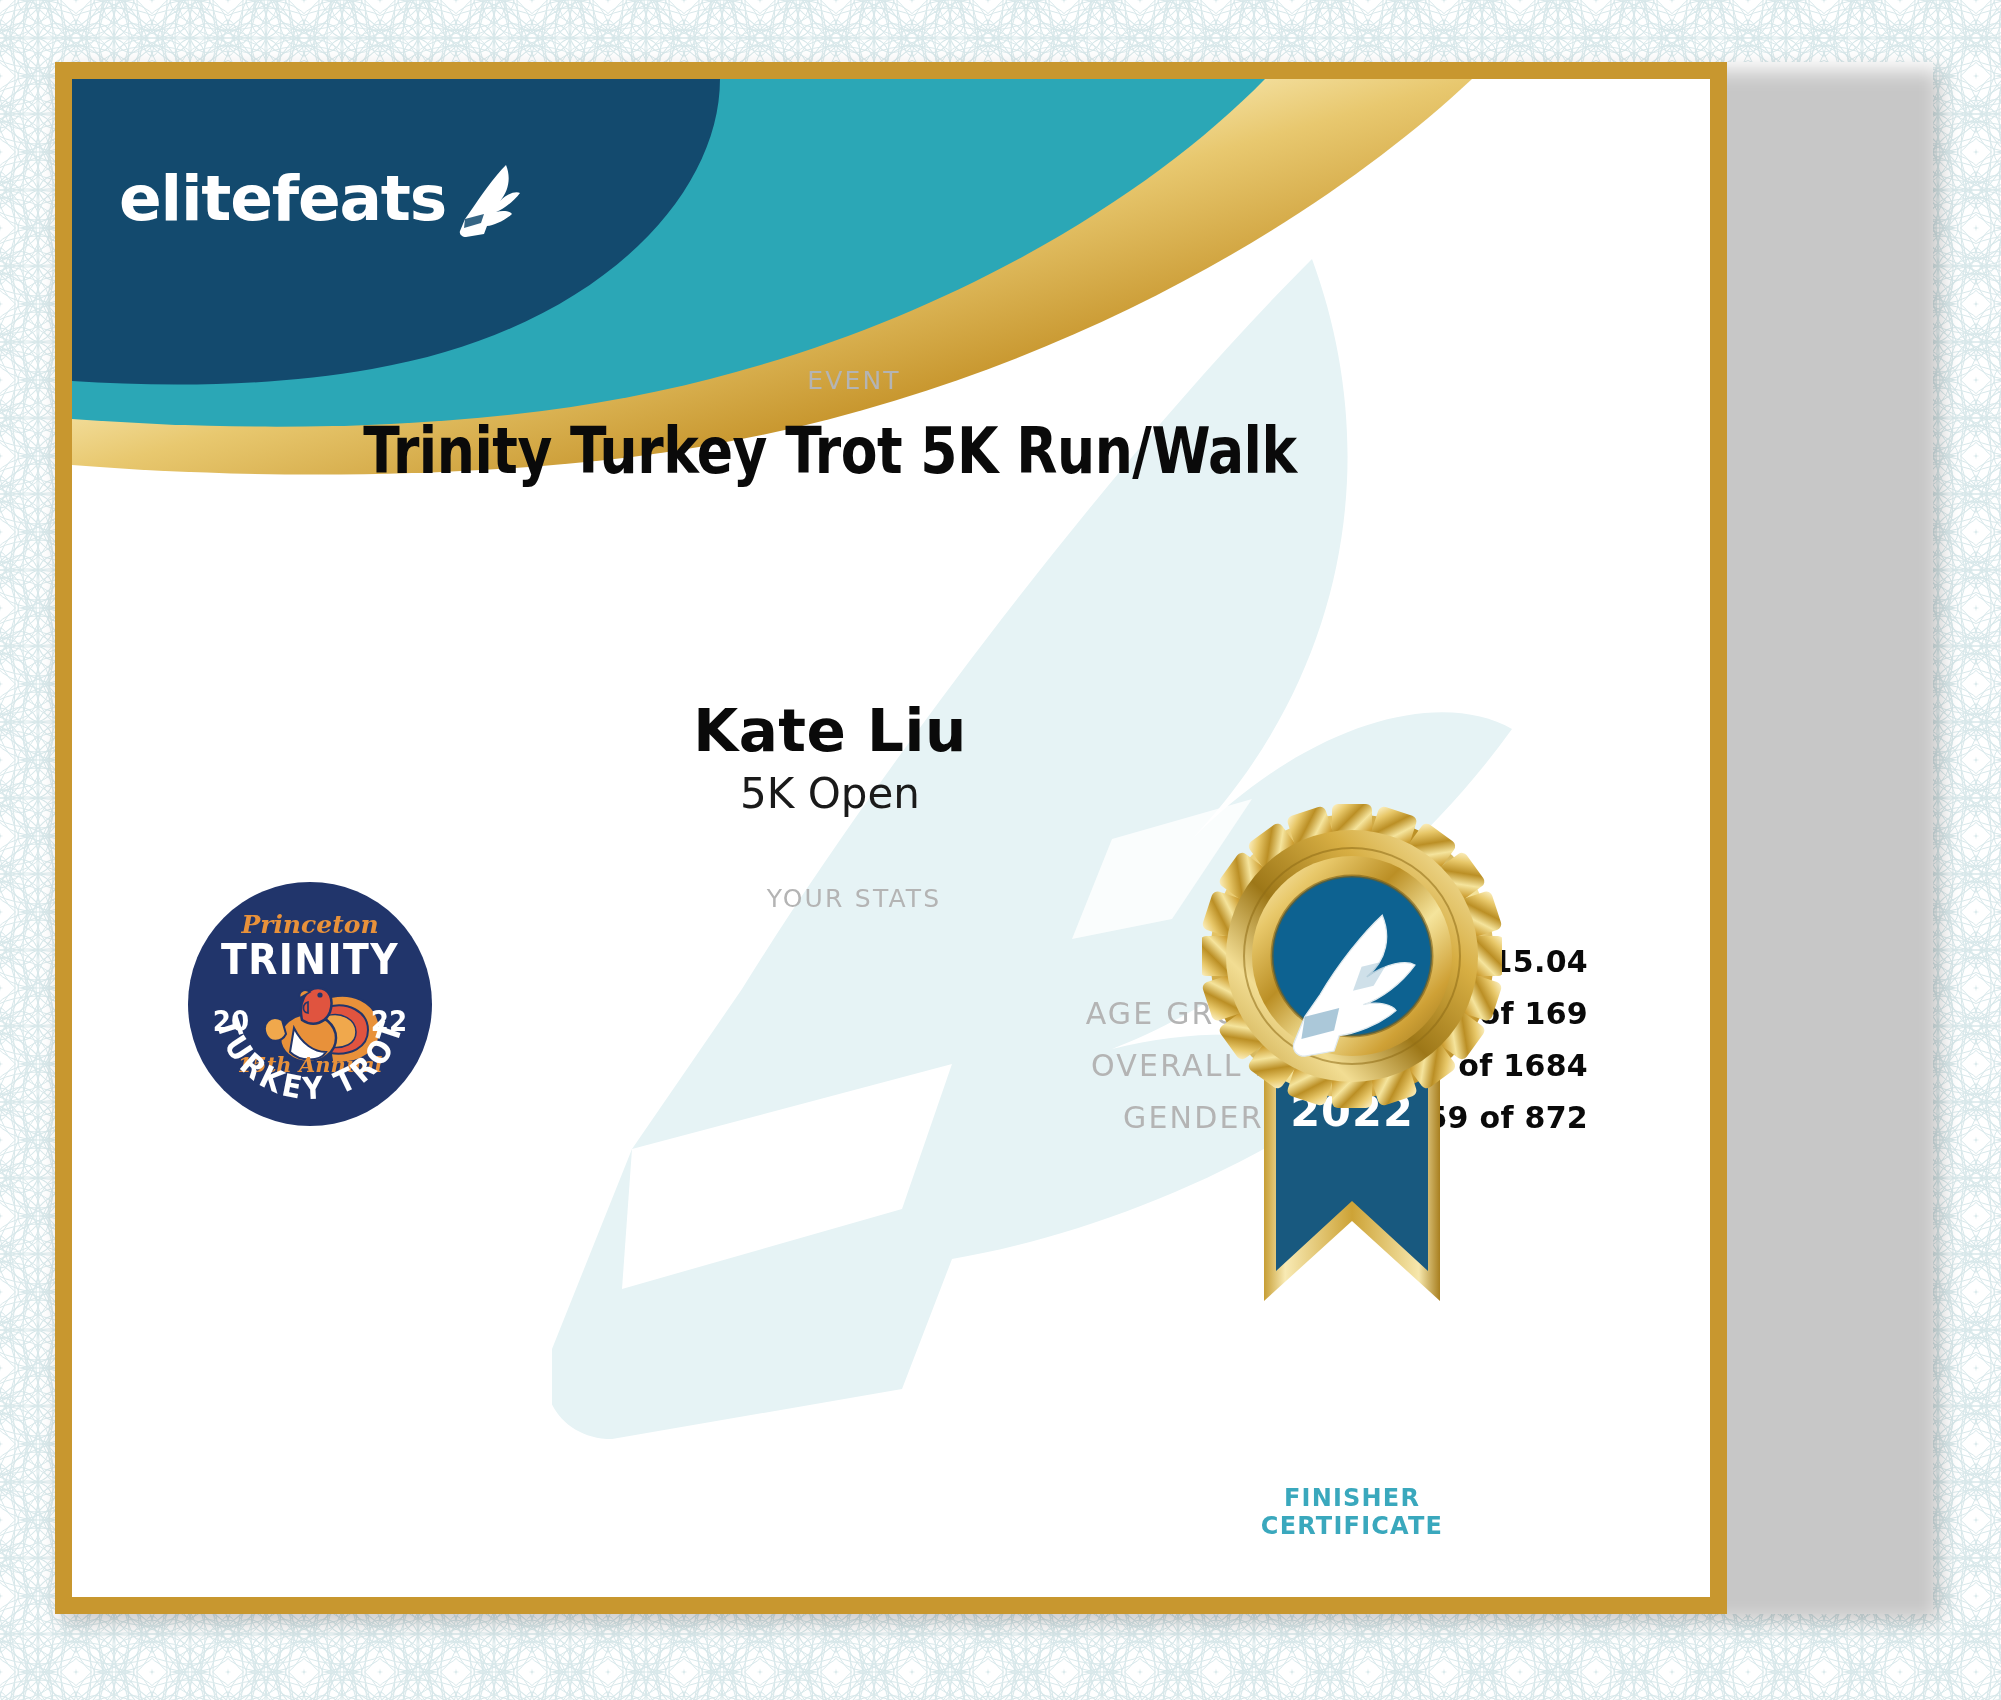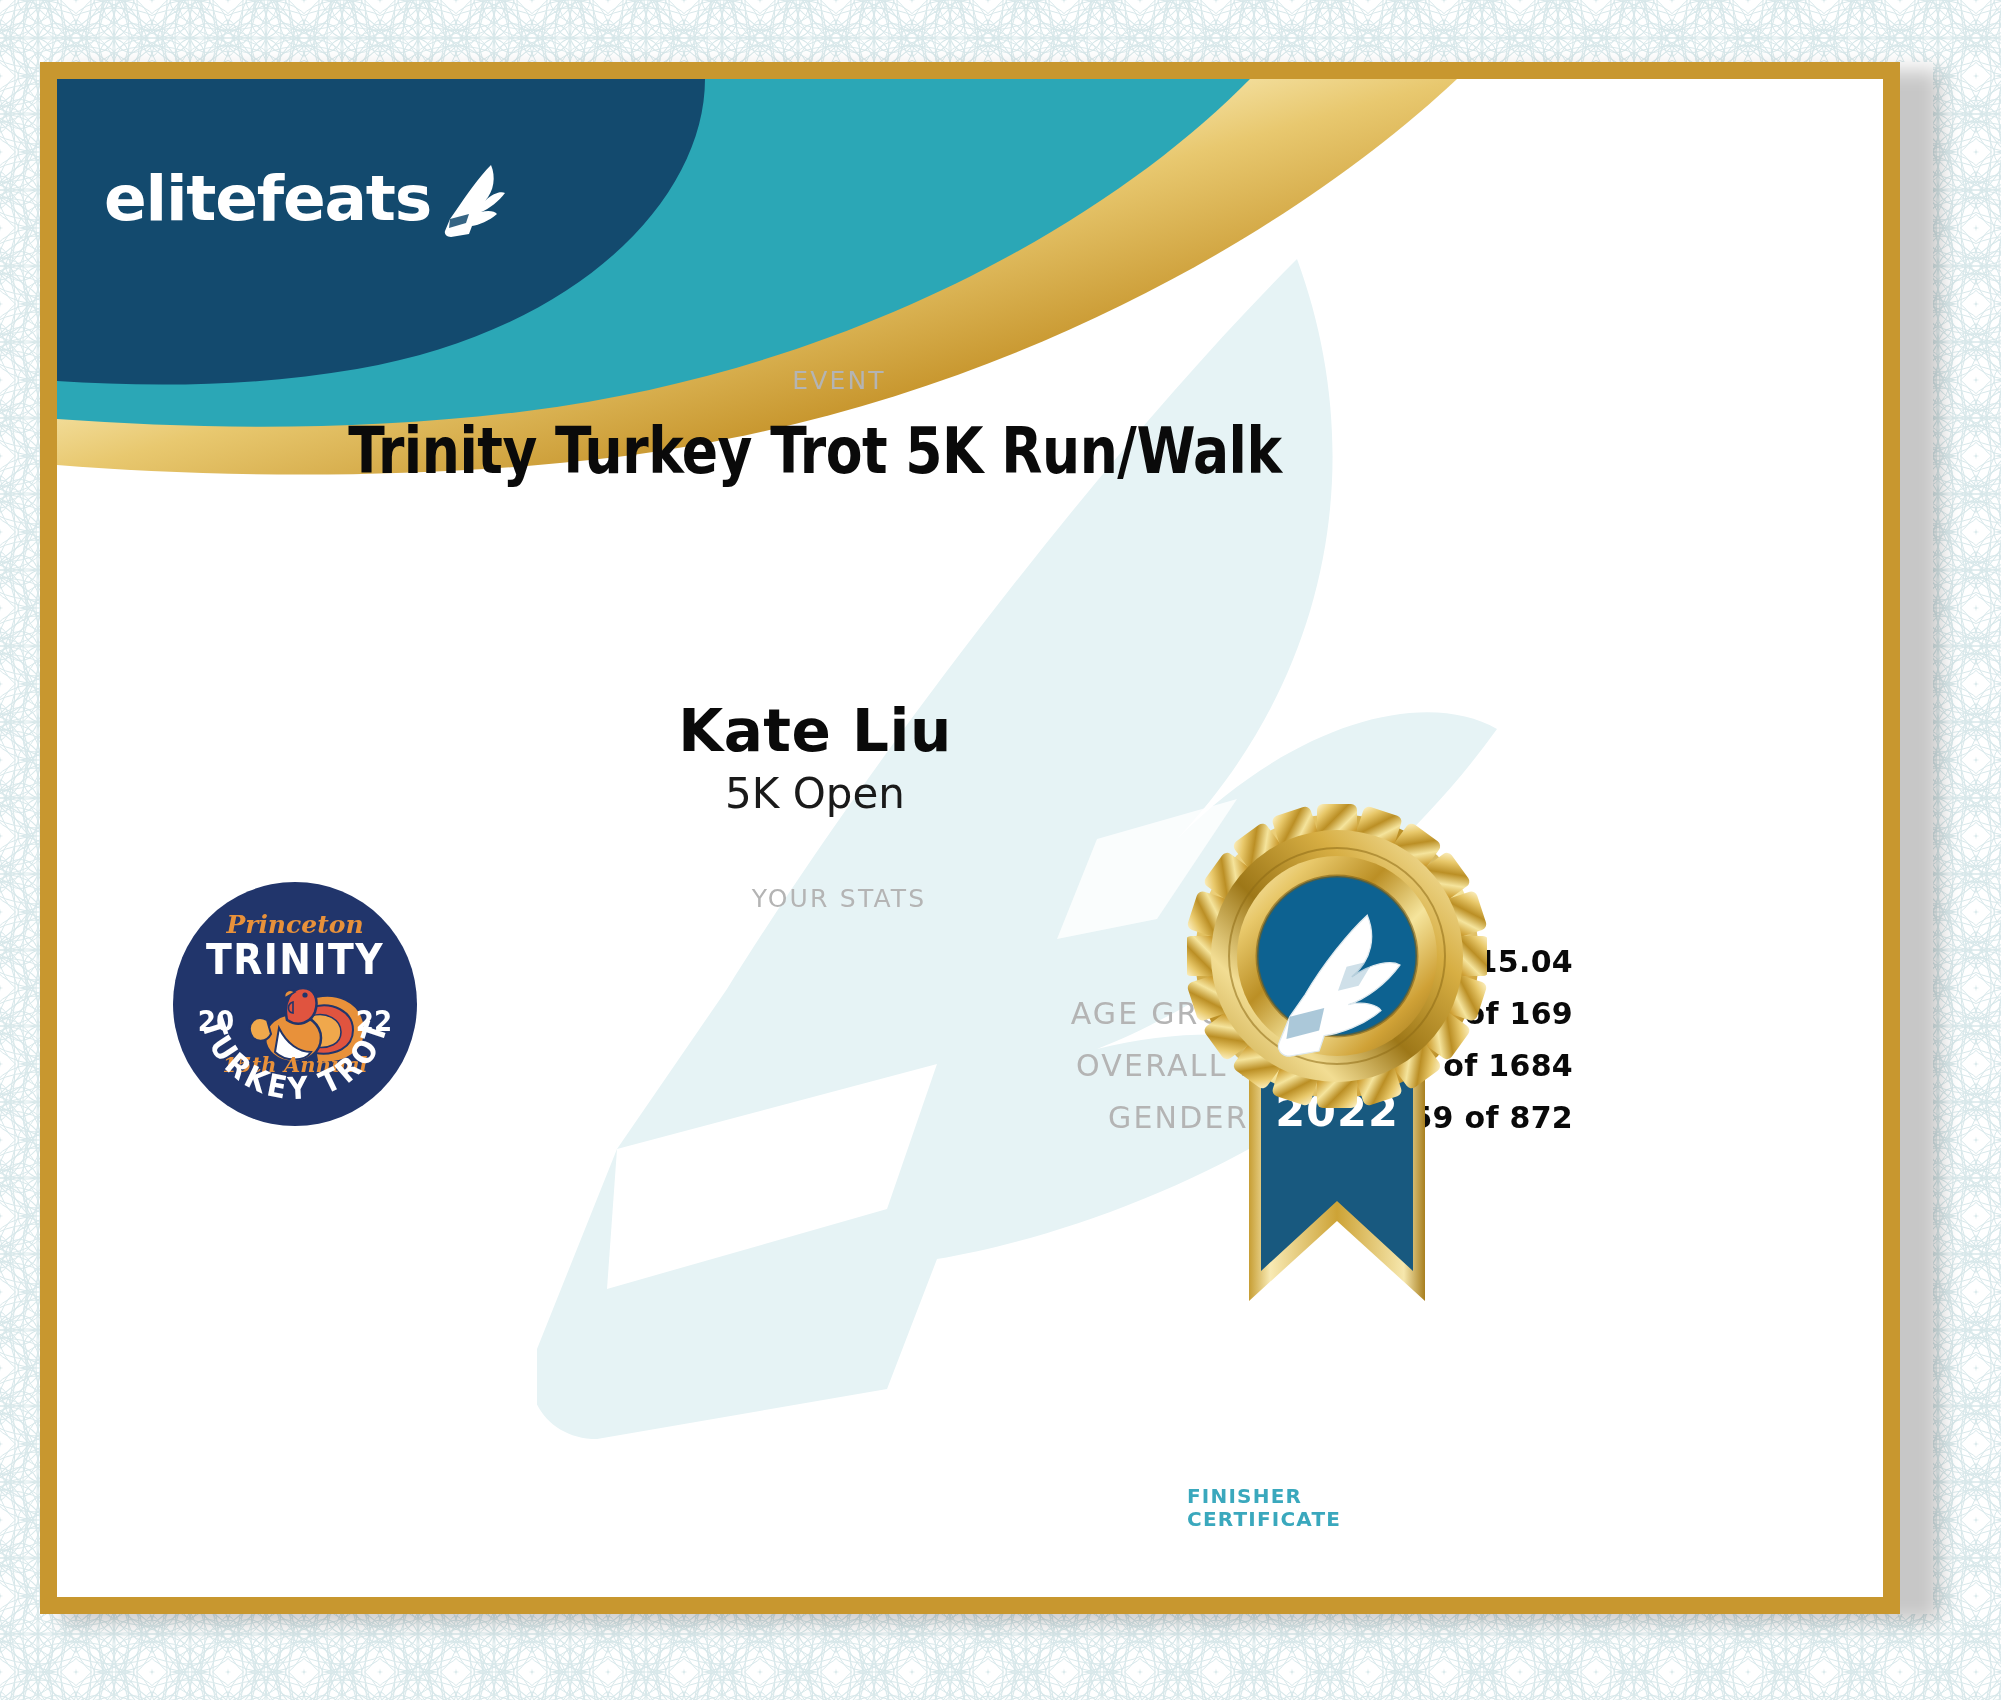--- a/index.html
+++ b/index.html
@@ -11,21 +11,21 @@
     position:relative;
   }
   
   #guilloche{position:absolute;left:0;top:0;width:2001px;height:1700px;}
   
   .cert-shadow{
     position:absolute;left:62px;top:70px;width:1878px;height:1552px;
     background:rgba(0,0,0,.22);filter:blur(10px);border-radius:2px;
   }
   .cert-frame{
-    position:absolute;left:40px;top:62px;width:1860px;height:1552px;
+    position:absolute;left:55px;top:62px;width:1672px;height:1552px;
     background:#f9a8d4;
     border:17px solid #c8972f;
     box-sizing:border-box;
     overflow:hidden;
   }
   .cert-inner{position:absolute;inset:0;overflow:hidden;background:#fff;}
   
   #header-art{position:absolute;left:0;top:0;width:1844px;height:430px;}
   
   .logo-wrap{
@@ -74,22 +74,22 @@
   }
   .stat-val{
     color:#0a0a0a;font-size:30px;font-weight:700;margin-left:11px;
     letter-spacing:.3px;font-family:"DejaVu Sans",sans-serif;
   }
   
   #trot-badge{position:absolute;left:113px;top:800px;}
   
   #medal{position:absolute;left:1130px;top:722px;}
   .finisher-text{
-    position:absolute;left:1130px;top:1406px;width:300px;
-    color:#3aa8bd;font-size:20px;font-weight:700;letter-spacing:1.2px;
+    position:absolute;left:1130px;top:1406px;width:300px;text-align:center;
+    color:#3aa8bd;font-size:24px;font-weight:700;letter-spacing:1.2px;
     line-height:1.15;font-family:"DejaVu Sans",sans-serif;
   }
 </style>
 </head>
 <body>
 
 <svg id="guilloche" viewBox="0 0 2001 1700" xmlns="http://www.w3.org/2000/svg">
   <defs>
     <g id="gcell">
       <ellipse cx="0" cy="0" rx="58" ry="30" fill="none" stroke="#bfd9dd" stroke-width="1"></ellipse>

